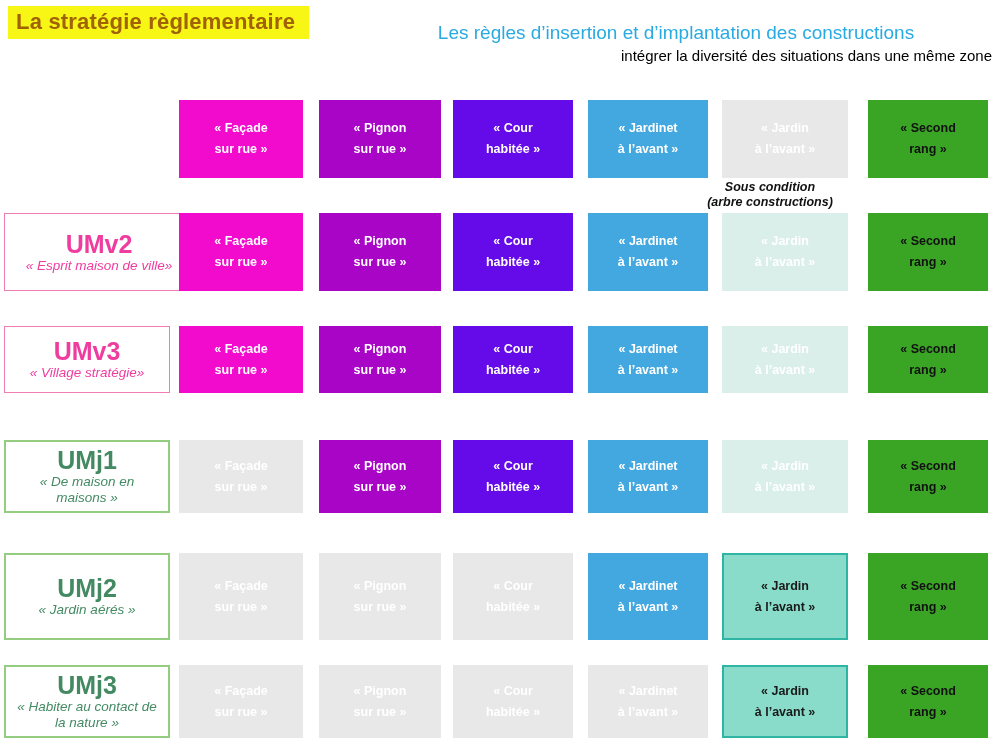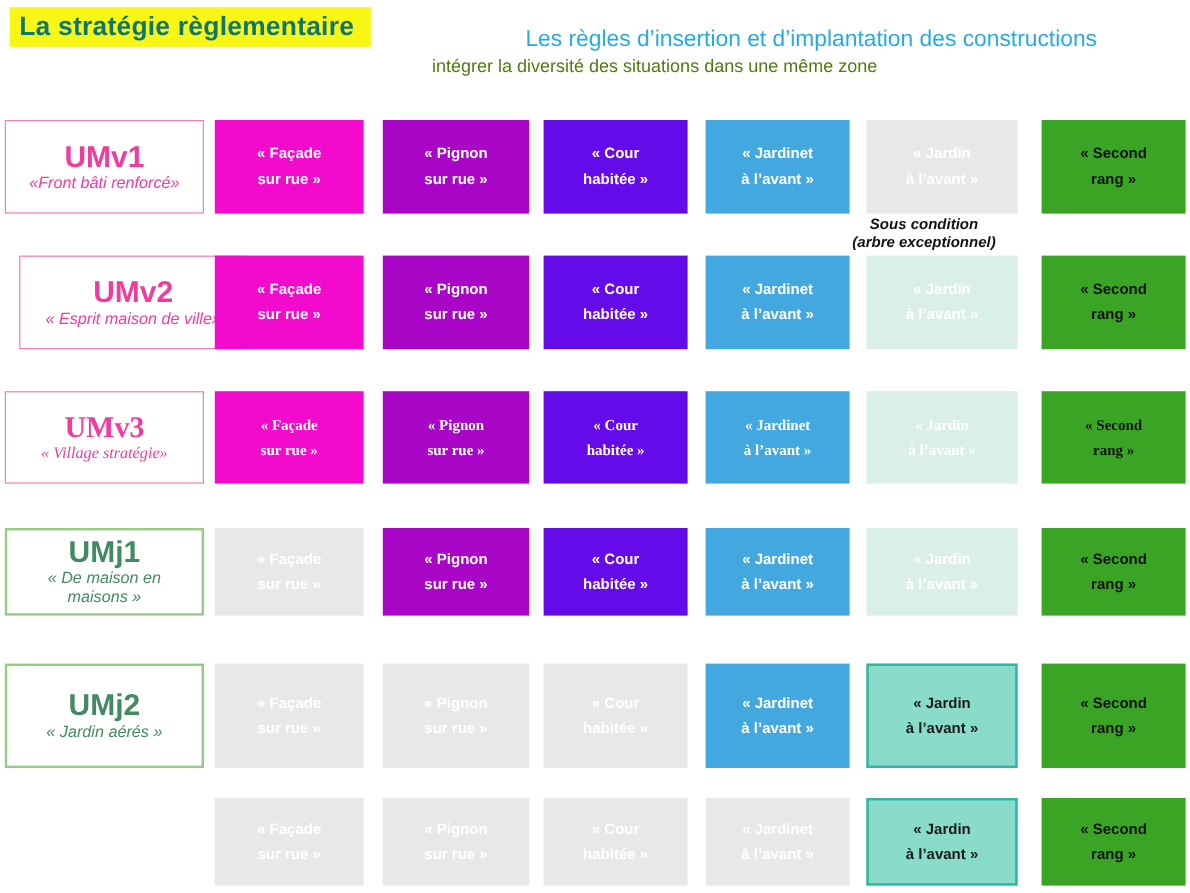--- a/index.html
+++ b/index.html
@@ -2,25 +2,25 @@
 <html><head>
 <meta charset="utf-8">
 <style>
   html,body{margin:0;padding:0;background:#ffffff;}
   body{width:992px;height:744px;position:relative;overflow:hidden;
        font-family:"Liberation Sans",sans-serif;-webkit-font-smoothing:antialiased;}
 
   
   .page-title-wrap{position:absolute;left:8px;top:6px;}
   .page-title{display:inline-block;padding:3px 14px 4px 8px;
-      font-size:22px;font-weight:700;color:#0f766e;letter-spacing:.2px;}
+      font-size:22px;font-weight:700;color:#a16207;letter-spacing:.2px;}
   .main-title{position:absolute;left:360px;top:22px;width:632px;text-align:center;
       font-size:19px;font-weight:400;}
-  .main-subtitle{position:absolute;left:360px;top:47px;width:632px;text-align:left;
-      font-size:15px;color:#4d7c0f;}
+  .main-subtitle{position:absolute;left:360px;top:47px;width:632px;text-align:right;
+      font-size:15px;color:#000000;}
 
   
   #grid{position:absolute;left:0;top:0;width:992px;height:744px;}
   .row{position:absolute;left:0;width:992px;}
   .zone{position:absolute;top:0;height:100%;box-sizing:border-box;background:#fff;
       border-style:solid;display:flex;flex-direction:column;align-items:center;
       justify-content:center;text-align:center;}
   .zone-title{font-size:25px;font-weight:700;line-height:27px;}
   .zone-subtitle-line{font-size:13.5px;font-style:italic;line-height:16px;white-space:nowrap;}
   .cell{position:absolute;top:0;height:100%;box-sizing:border-box;
@@ -35,24 +35,20 @@
 <body>
 
 <div class="page-title-wrap">
   <span class="page-title" style="background-color: rgb(247, 246, 20);">La stratégie règlementaire</span>
 </div>
 <div class="main-title" style="color: rgb(41, 171, 226);">Les règles d’insertion et d’implantation des constructions</div>
 <div class="main-subtitle">intégrer la diversité des situations dans une même zone</div>
 
 <div id="grid">
     <div class="row" style="top: 100px; height: 78px;">
-      <div class="zone" style="left: 4px; width: 166px; border-color: rgb(240, 126, 180); border-width: 1px; color: rgb(239, 60, 159);">
-        <div class="zone-title">UMv1</div>
-        <div class="zone-subtitle-line">«Front bâti renforcé»</div>
-      </div>
       <div class="cell" style="left: 179px; width: 124px; background: rgb(242, 10, 205); color: rgb(255, 255, 255);">
         <div>« Façade</div>
         <div>sur rue »</div>
       </div>
       <div class="cell" style="left: 319px; width: 122px; background: rgb(168, 5, 198); color: rgb(255, 255, 255);">
         <div>« Pignon</div>
         <div>sur rue »</div>
       </div>
       <div class="cell" style="left: 453px; width: 120px; background: rgb(101, 10, 232); color: rgb(255, 255, 255);">
         <div>« Cour</div>
@@ -65,21 +61,21 @@
       <div class="cell" style="left: 722px; width: 126px; background: rgb(232, 232, 232); color: rgb(255, 255, 255);">
         <div>« Jardin</div>
         <div>à l’avant »</div>
       </div>
       <div class="cell" style="left: 868px; width: 120px; background: rgb(58, 165, 37); color: rgb(17, 17, 17);">
         <div>« Second</div>
         <div>rang »</div>
       </div>
     </div>
     <div class="row" style="top: 213px; height: 78px;">
-      <div class="zone" style="left: 16px; width: 190px; border-color: rgb(240, 126, 180); border-width: 1px; color: rgb(239, 60, 159); align-items: center;">
+      <div class="zone" style="left: 4px; width: 190px; border-color: rgb(240, 126, 180); border-width: 1px; color: rgb(239, 60, 159); align-items: center;">
         <div class="zone-title">UMv2</div>
         <div class="zone-subtitle-line">« Esprit maison de ville»</div>
       </div>
       <div class="cell" style="left: 179px; width: 124px; background: rgb(242, 10, 205); color: rgb(255, 255, 255);">
         <div>« Façade</div>
         <div>sur rue »</div>
       </div>
       <div class="cell" style="left: 319px; width: 122px; background: rgb(168, 5, 198); color: rgb(255, 255, 255);">
         <div>« Pignon</div>
         <div>sur rue »</div>
@@ -94,21 +90,21 @@
       </div>
       <div class="cell" style="left: 722px; width: 126px; background: rgb(218, 239, 234); color: rgb(255, 255, 255);">
         <div>« Jardin</div>
         <div>à l’avant »</div>
       </div>
       <div class="cell" style="left: 868px; width: 120px; background: rgb(58, 165, 37); color: rgb(17, 17, 17);">
         <div>« Second</div>
         <div>rang »</div>
       </div>
     </div>
-    <div class="row" style="top: 326px; height: 77px; font-family: Liberation Serif, serif;">
+    <div class="row" style="top: 326px; height: 67px;">
       <div class="zone" style="left: 4px; width: 166px; border-color: rgb(240, 126, 180); border-width: 1px; color: rgb(239, 60, 159);">
         <div class="zone-title">UMv3</div>
         <div class="zone-subtitle-line">« Village stratégie»</div>
       </div>
       <div class="cell" style="left: 179px; width: 124px; background: rgb(242, 10, 205); color: rgb(255, 255, 255);">
         <div>« Façade</div>
         <div>sur rue »</div>
       </div>
       <div class="cell" style="left: 319px; width: 122px; background: rgb(168, 5, 198); color: rgb(255, 255, 255);">
         <div>« Pignon</div>
@@ -186,20 +182,25 @@
       <div class="cell" style="left: 722px; width: 126px; background: rgb(136, 220, 201); color: rgb(26, 26, 26); border: 2px solid rgb(46, 181, 163);">
         <div>« Jardin</div>
         <div>à l’avant »</div>
       </div>
       <div class="cell" style="left: 868px; width: 120px; background: rgb(58, 165, 37); color: rgb(17, 17, 17);">
         <div>« Second</div>
         <div>rang »</div>
       </div>
     </div>
     <div class="row" style="top: 665px; height: 73px;">
+      <div class="zone" style="left: 4px; width: 166px; border-color: rgb(148, 204, 128); border-width: 2px; color: rgb(67, 138, 98);">
+        <div class="zone-title">UMj3</div>
+        <div class="zone-subtitle-line">« Habiter au contact de</div>
+        <div class="zone-subtitle-line">la nature »</div>
+      </div>
       <div class="cell" style="left: 179px; width: 124px; background: rgb(232, 232, 232); color: rgb(255, 255, 255);">
         <div>« Façade</div>
         <div>sur rue »</div>
       </div>
       <div class="cell" style="left: 319px; width: 122px; background: rgb(232, 232, 232); color: rgb(255, 255, 255);">
         <div>« Pignon</div>
         <div>sur rue »</div>
       </div>
       <div class="cell" style="left: 453px; width: 120px; background: rgb(232, 232, 232); color: rgb(255, 255, 255);">
         <div>« Cour</div>
@@ -215,14 +216,14 @@
       </div>
       <div class="cell" style="left: 868px; width: 120px; background: rgb(58, 165, 37); color: rgb(17, 17, 17);">
         <div>« Second</div>
         <div>rang »</div>
       </div>
     </div>
   </div>
 
 <div class="note">
   <div>Sous condition</div>
-  <div>(arbre exceptionnel)</div>
+  <div>(arbre constructions)</div>
 </div>
 
 </body></html>

